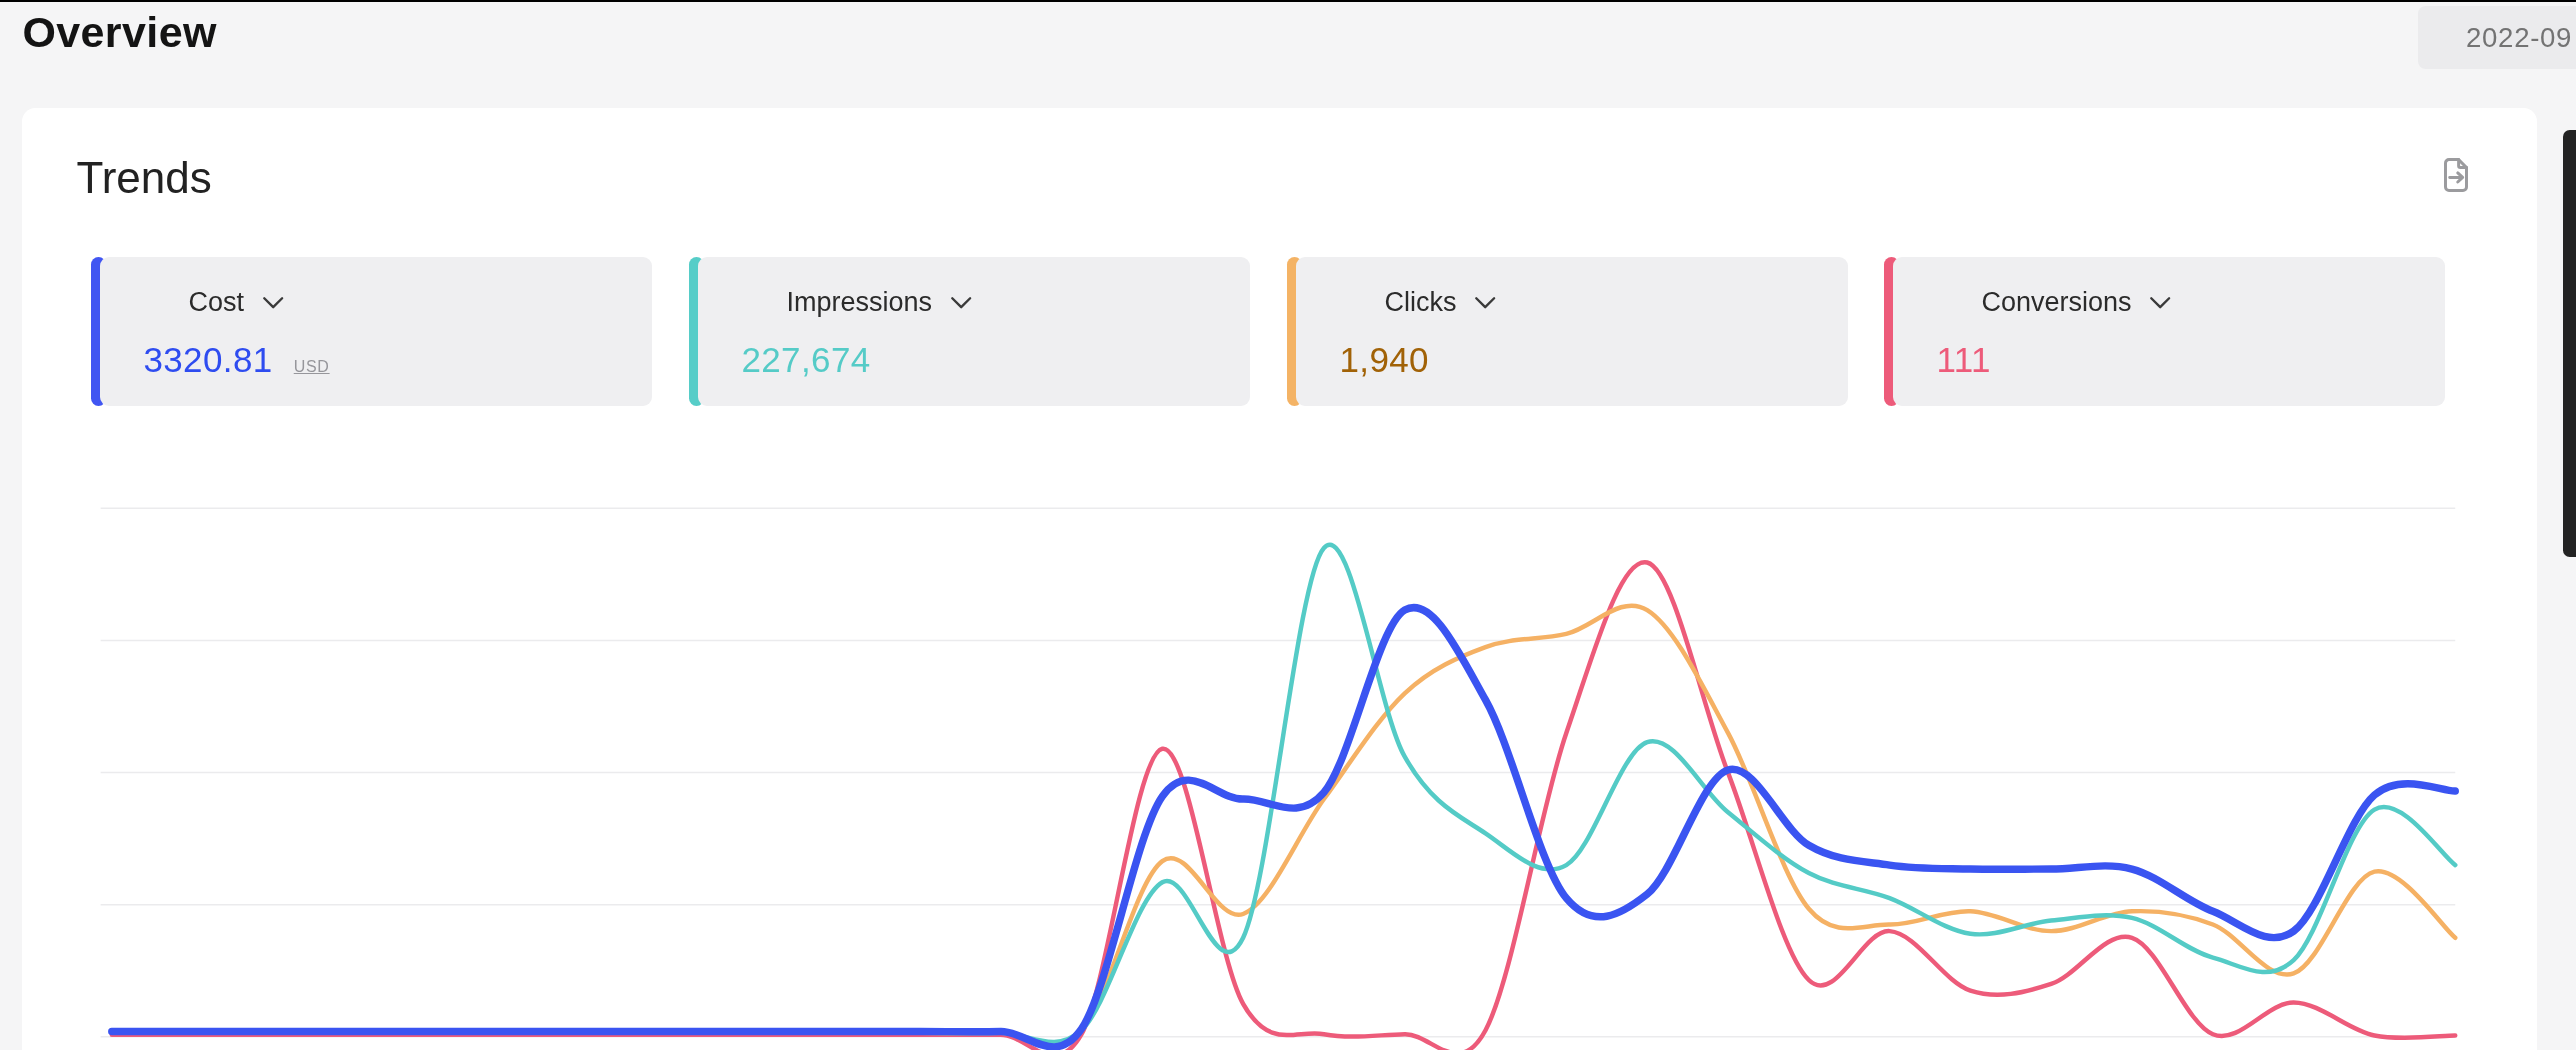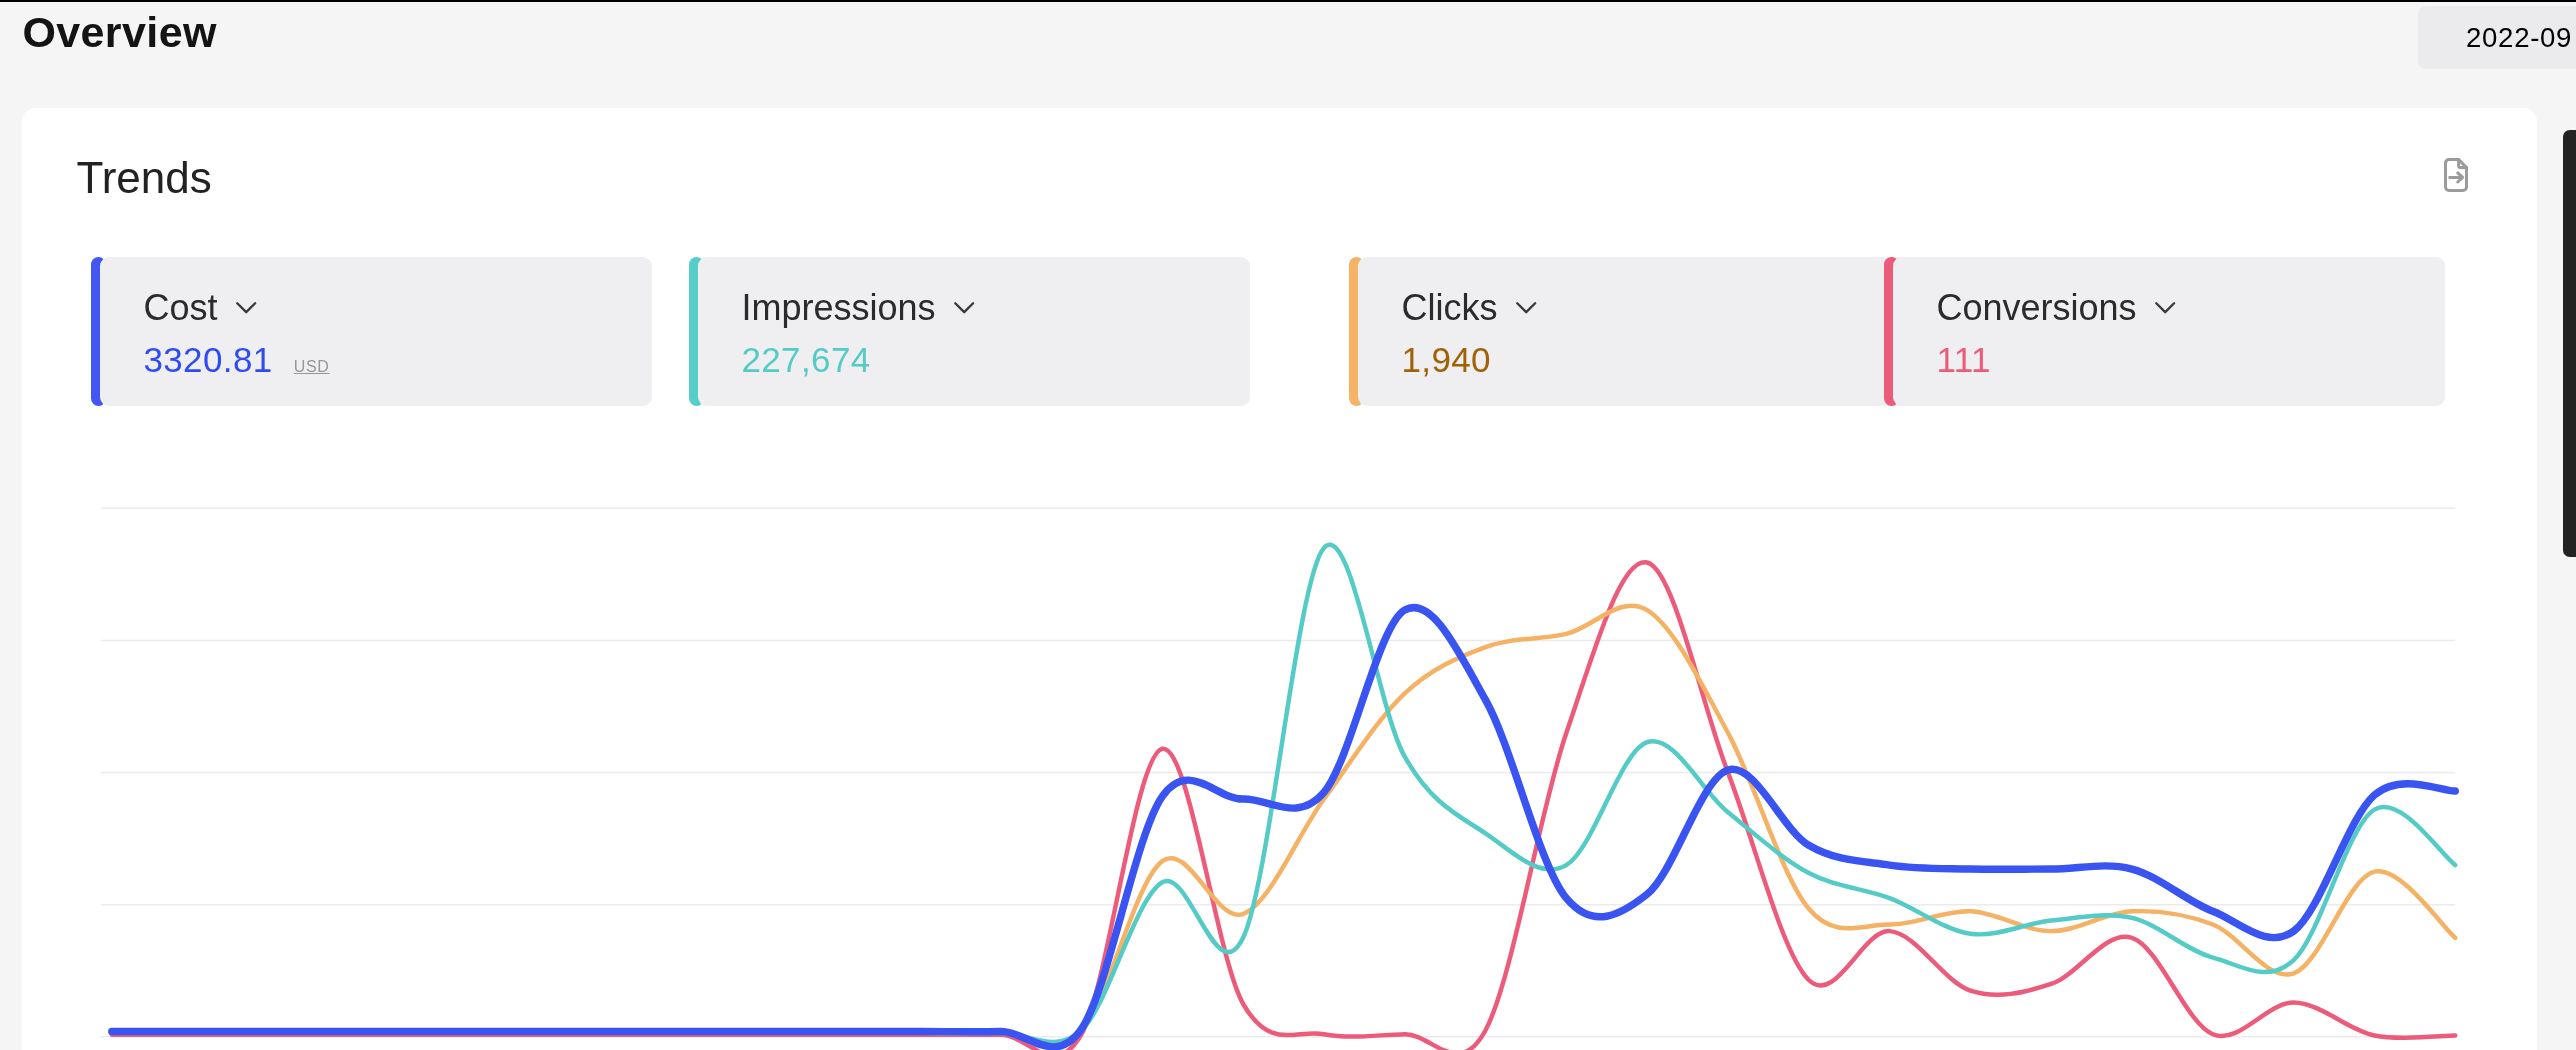--- a/index.html
+++ b/index.html
@@ -15,21 +15,21 @@
   .page-title{
     position:absolute;left:22.4px;top:7.5px;
     font-size:43px;font-weight:700;color:#141414;letter-spacing:0.4px;
   }
   .date-chip{
     position:absolute;left:2418px;top:6px;width:179px;height:63px;
     background:#ebebed;border-radius:7.5px;
     display:flex;align-items:center;
     padding-left:48px;box-sizing:border-box;
   }
-  .date-chip span{font-size:27.6px;color:#000000;letter-spacing:0.7px;white-space:nowrap;}
+  .date-chip span{font-size:27.6px;color:#737373;letter-spacing:0.7px;white-space:nowrap;}
   
   .card{
     position:absolute;left:22.4px;top:108px;width:2515px;height:958px;
     background:#ffffff;border-radius:13.4px 13.4px 0 0;
   }
   .panel-title{
     position:absolute;left:54px;top:45px;
     font-size:44px;font-weight:400;color:#222;
   }
   .export-btn{
@@ -43,21 +43,21 @@
   }
   .metric .accent{
     position:absolute;left:0;top:0;width:15px;height:149px;border-radius:7.5px;
   }
   .metric .body{
     position:absolute;left:9px;right:0;top:0;bottom:0;
     background:#efeff1;border-radius:9px;
     padding:30px 0 0 43px;box-sizing:border-box;
   }
   .metric .label-row{display:flex;align-items:center;gap:18px;}
-  .metric .label{font-size:36px;color:#2b2b2b;}
+  .metric .label{font-size:27px;color:#2b2b2b;margin-left:45px;}
   .metric .chev{margin-top:3px;}
   .metric .value-row{position:absolute;left:43px;top:83px;display:flex;align-items:baseline;gap:21px;}
   .metric .value{font-size:35px;font-weight:500;letter-spacing:0.4px;}
   .metric .suffix{font-size:16px;color:#96969b;font-weight:400;letter-spacing:0.7px;text-decoration:underline;}
   
   .chart-svg{position:absolute;left:0;top:0;}
   
   .scrollbar-thumb{
     position:absolute;left:2563px;top:130px;width:13.4px;height:427px;
     background:#232323;border-radius:6.7px 0 0 6.7px;z-index:60;
@@ -116,21 +116,21 @@
                 <polyline points="3,3 15,15 27,3"></polyline>
               </svg>
           </span>
         </div>
         <div class="value-row">
           <span class="value" style="color: rgb(85, 203, 199);">227,674</span>
 
         </div>
       </div>
     </div>
-    <div class="metric" style="left:1258px">
+    <div class="metric" style="left:1196px">
       <div class="accent" style="background: rgb(244, 179, 101);"></div>
       <div class="body">
         <div class="label-row">
           <span class="label">Clicks</span>
           <span class="chev">
             <svg width="22.4" height="13.4" viewBox="0 0 30 18" fill="none" stroke="#3a3a3a" stroke-width="3.2" stroke-linecap="round" stroke-linejoin="round">
                 <polyline points="3,3 15,15 27,3"></polyline>
               </svg>
           </span>
         </div>

